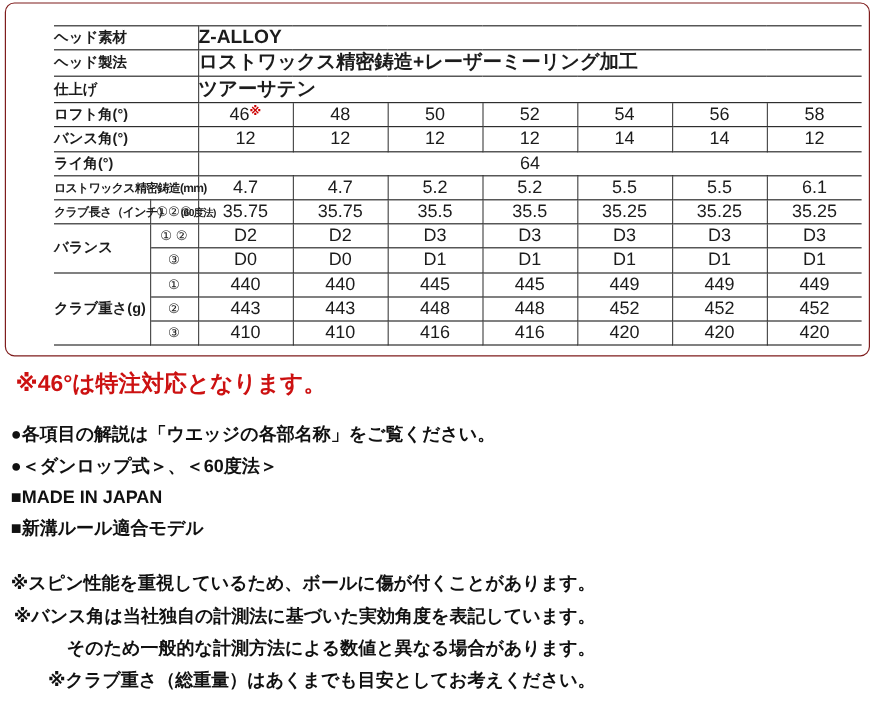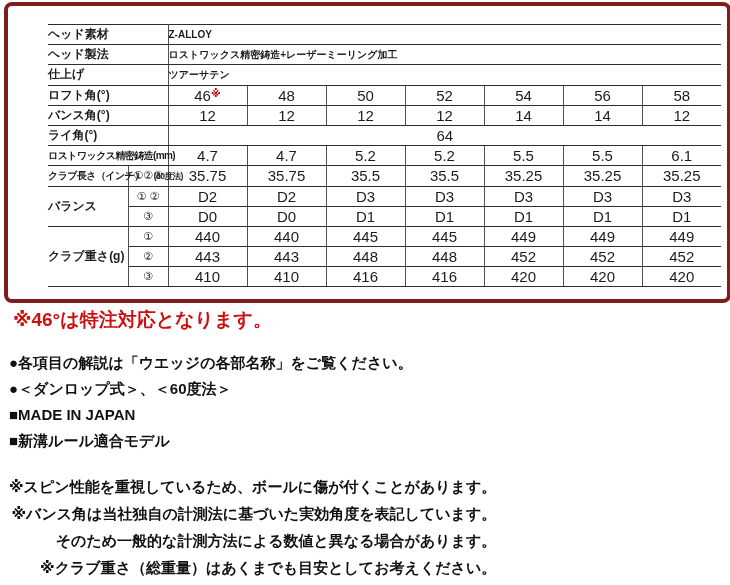--- a/index.html
+++ b/index.html
@@ -2,40 +2,40 @@
 <html><head>
 <meta charset="utf-8">
 <style>
   html,body{margin:0;padding:0;background:#fff;}
   .page{
     position:relative;width:730px;height:585px;background:#ffffff;overflow:hidden;
     font-family:"Liberation Sans","DejaVu Sans",sans-serif;color:#1c1c1c;
   }
   .panel{
     position:absolute;left:4px;top:2px;width:719px;height:293px;
-    background:#ffffff;border:4px solid #7f1d1d;border-radius:8px;
+    background:#ffffff;border:1px solid #7f1d1d;border-radius:8px;
   }
   table.spec{
     position:absolute;left:40px;top:18px;width:673px;
     border-collapse:collapse;table-layout:fixed;
   }
   table.spec td{
     height:19.2px;padding:0;margin:0;overflow:visible;white-space:nowrap;
     border-top:1.5px solid #2e2e2e;border-bottom:1.5px solid #2e2e2e;
     border-left:1px solid #4f4f4f;border-right:1px solid #4f4f4f;
     vertical-align:middle;
   }
   table.spec tr td:first-child{border-left:none;}
   table.spec tr td:last-child{border-right:none;}
   td.lbl{font-size:12px;font-weight:600;text-align:left;padding-left:7px;}
   td.lbl .xs{font-size:10px;letter-spacing:-0.6px;}
   td.lbl .xxs{font-size:8.5px;letter-spacing:-0.5px;padding-left:10px;}
   td.sub{font-size:11px;text-align:center;color:#222;}
   td.val{font-size:15px;text-align:center;font-weight:400;}
-  td.txt{font-size:10px;text-align:left;font-weight:600;padding-left:10px;}
+  td.txt{font-size:16px;text-align:left;font-weight:600;padding-left:10px;}
   .red-mark{color:#cc0000;font-size:10px;vertical-align:4px;font-weight:700;}
   .note-red{
     position:absolute;left:13px;top:307px;font-size:19px;font-weight:700;color:#cc1111;
   }
   .bullets{position:absolute;left:9px;top:350px;font-size:15px;font-weight:700;line-height:26px;color:#111;}
   .cautions{position:absolute;left:9px;top:473px;font-size:15px;font-weight:700;line-height:27px;color:#111;text-align:right;}
   .bullets div,.cautions div{white-space:nowrap;}
 </style>
 </head>
 <body>

